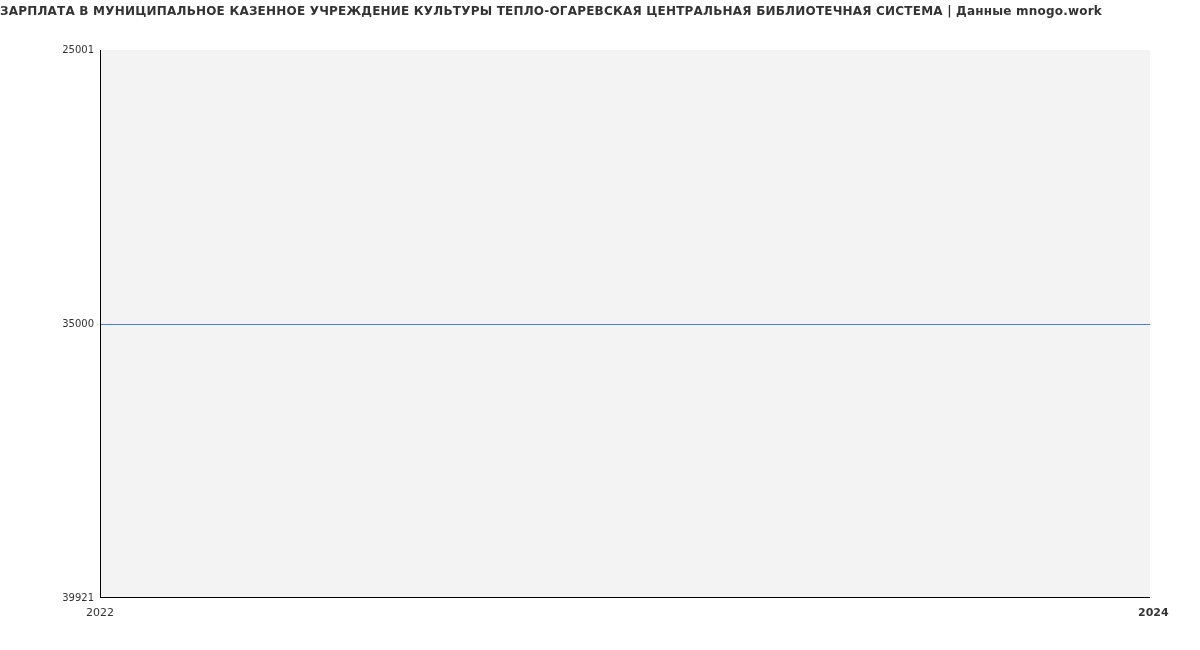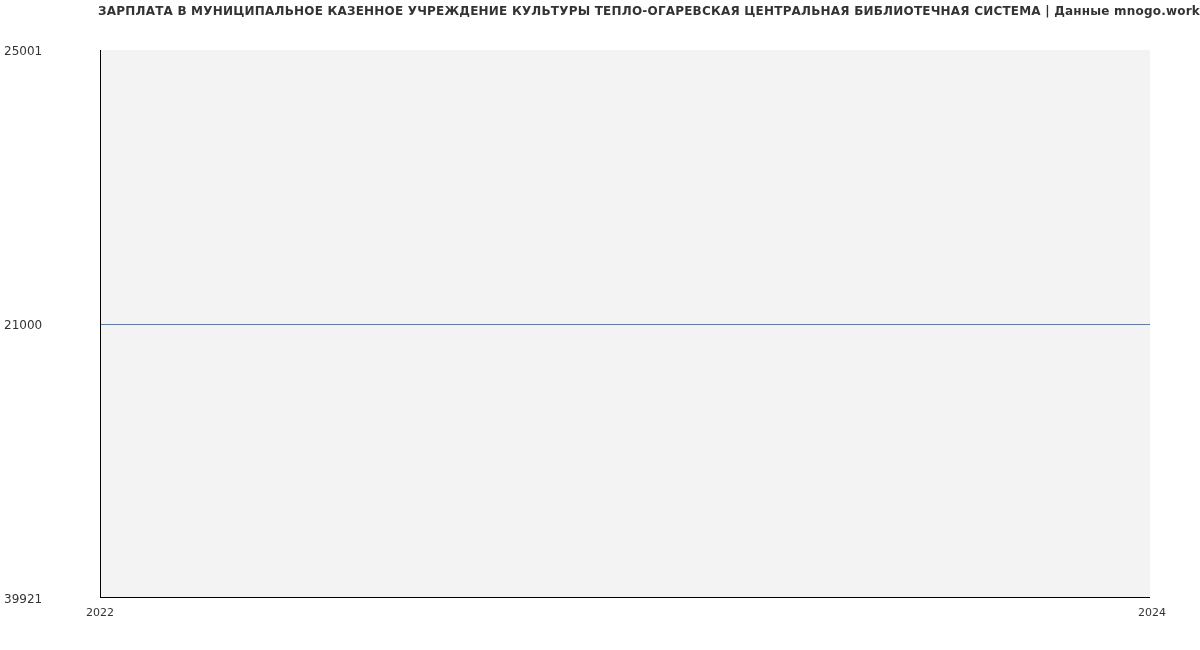--- a/index.html
+++ b/index.html
@@ -14,21 +14,21 @@
   .chart-wrap {
     position: relative;
     width: 1200px;
     height: 650px;
   }
   .title {
     position: absolute;
     top: 4px;
     left: 0;
     width: 1200px;
-    text-align: right;
+    text-align: left;
     font-size: 12px;
     font-weight: 600;
     letter-spacing: 0.2px;
     color: #333333;
   }
   .plot {
     position: absolute;
     left: 100px;
     top: 50px;
     width: 1050px;
@@ -51,45 +51,46 @@
     position: absolute;
     left: 0;
     width: 100%;
     height: 0;
     border-top: 1.5px solid #4a7fd1;
     top: 274px;
   }
   .ytick {
     position: absolute;
     right: 1106px;   
-    font-size: 12px;
+    font-size: 10px;
     color: #333333;
+    text-align: right;
     width: 90px;
   }
   .ytick-25001 { top: 44px; }
   .ytick-25000 { top: 318px; }
   .ytick-24999 { top: 592px; }
   .xtick {
     position: absolute;
     top: 606px;
     font-size: 11px;
     color: #333333;
   }
   .xtick-2022 { left: 86px; }
-  .xtick-2024 { left: 1138px; }
+  .xtick-2024 { left: 1138px; font-weight: bold; }
 </style>
 </head>
 <body>
 
 <div class="chart-wrap">
 
   <div class="title">ЗАРПЛАТА В МУНИЦИПАЛЬНОЕ КАЗЕННОЕ УЧРЕЖДЕНИЕ КУЛЬТУРЫ ТЕПЛО-ОГАРЕВСКАЯ ЦЕНТРАЛЬНАЯ БИБЛИОТЕЧНАЯ СИСТЕМА | Данные mnogo.work</div>
 
   <div class="ytick ytick-25001">25001</div>
-  <div class="ytick ytick-25000">21000</div>
+  <div class="ytick ytick-25000">35000</div>
   <div class="ytick ytick-24999">39921</div>
 
   <div class="xtick xtick-2022">2022</div>
   <div class="xtick xtick-2024">2024</div>
 
   <div class="plot">
     <div class="gridline grid-25000"></div>
     <div class="data-line"></div>
   </div>
 

